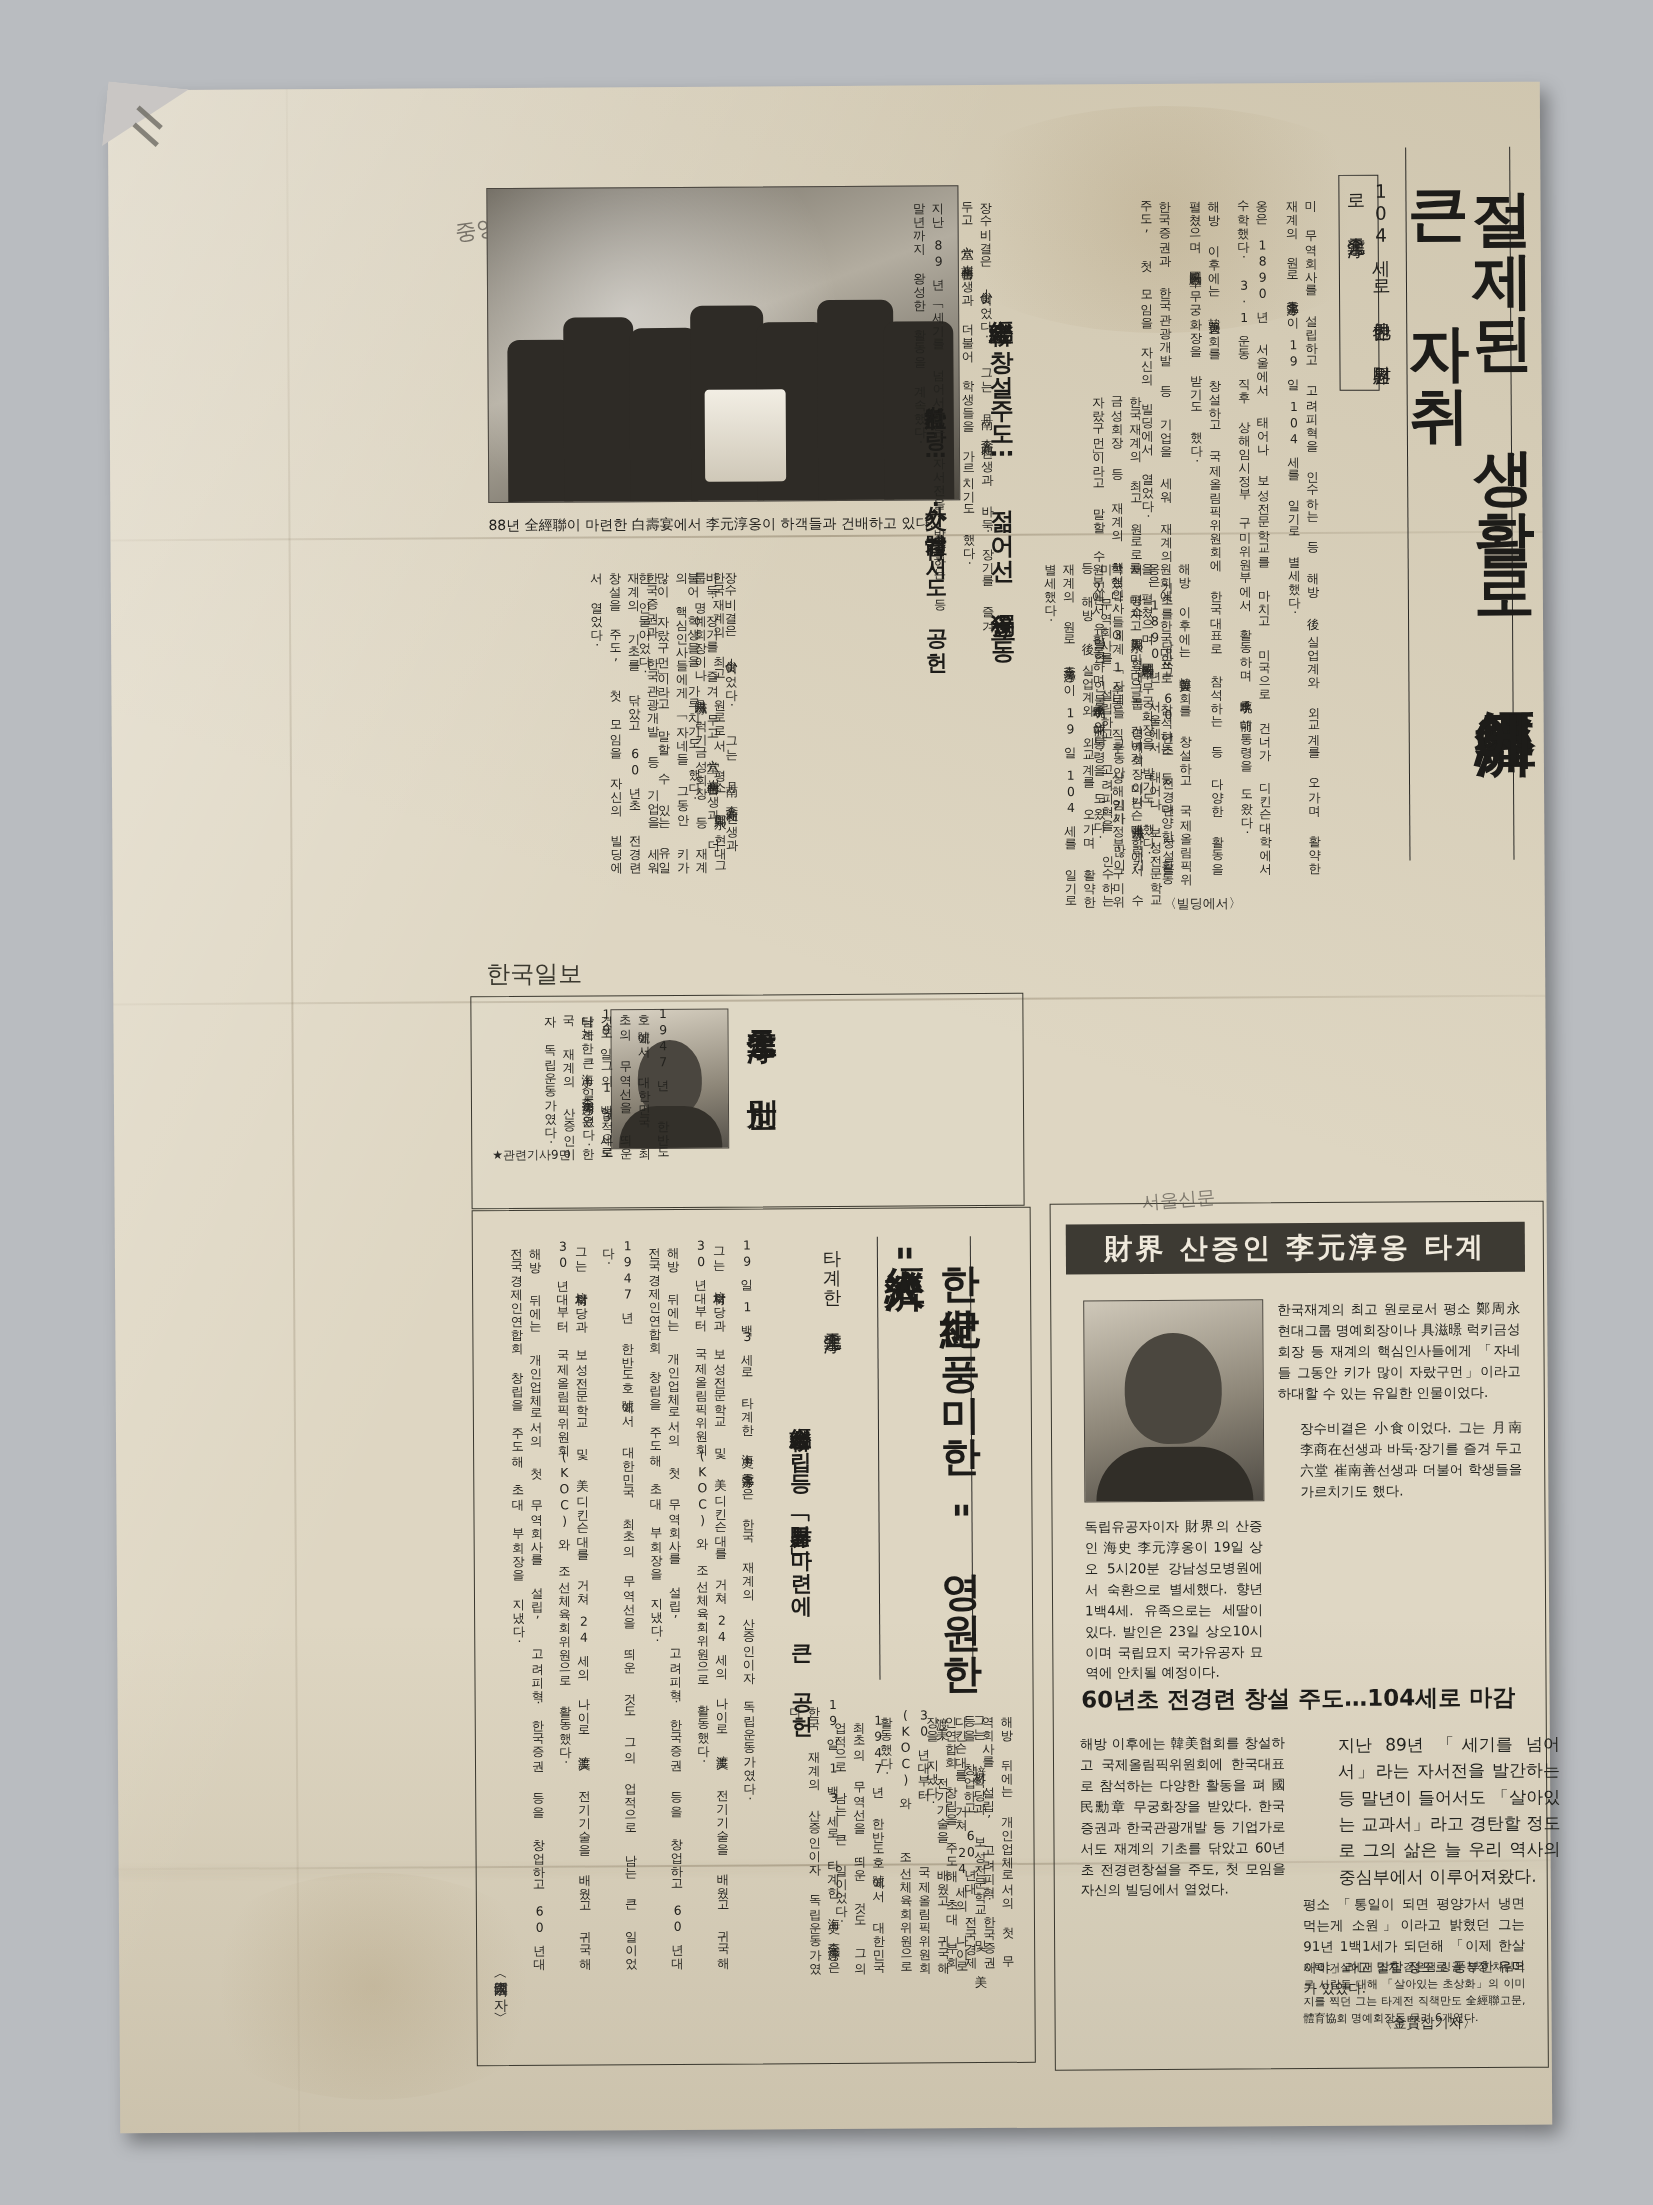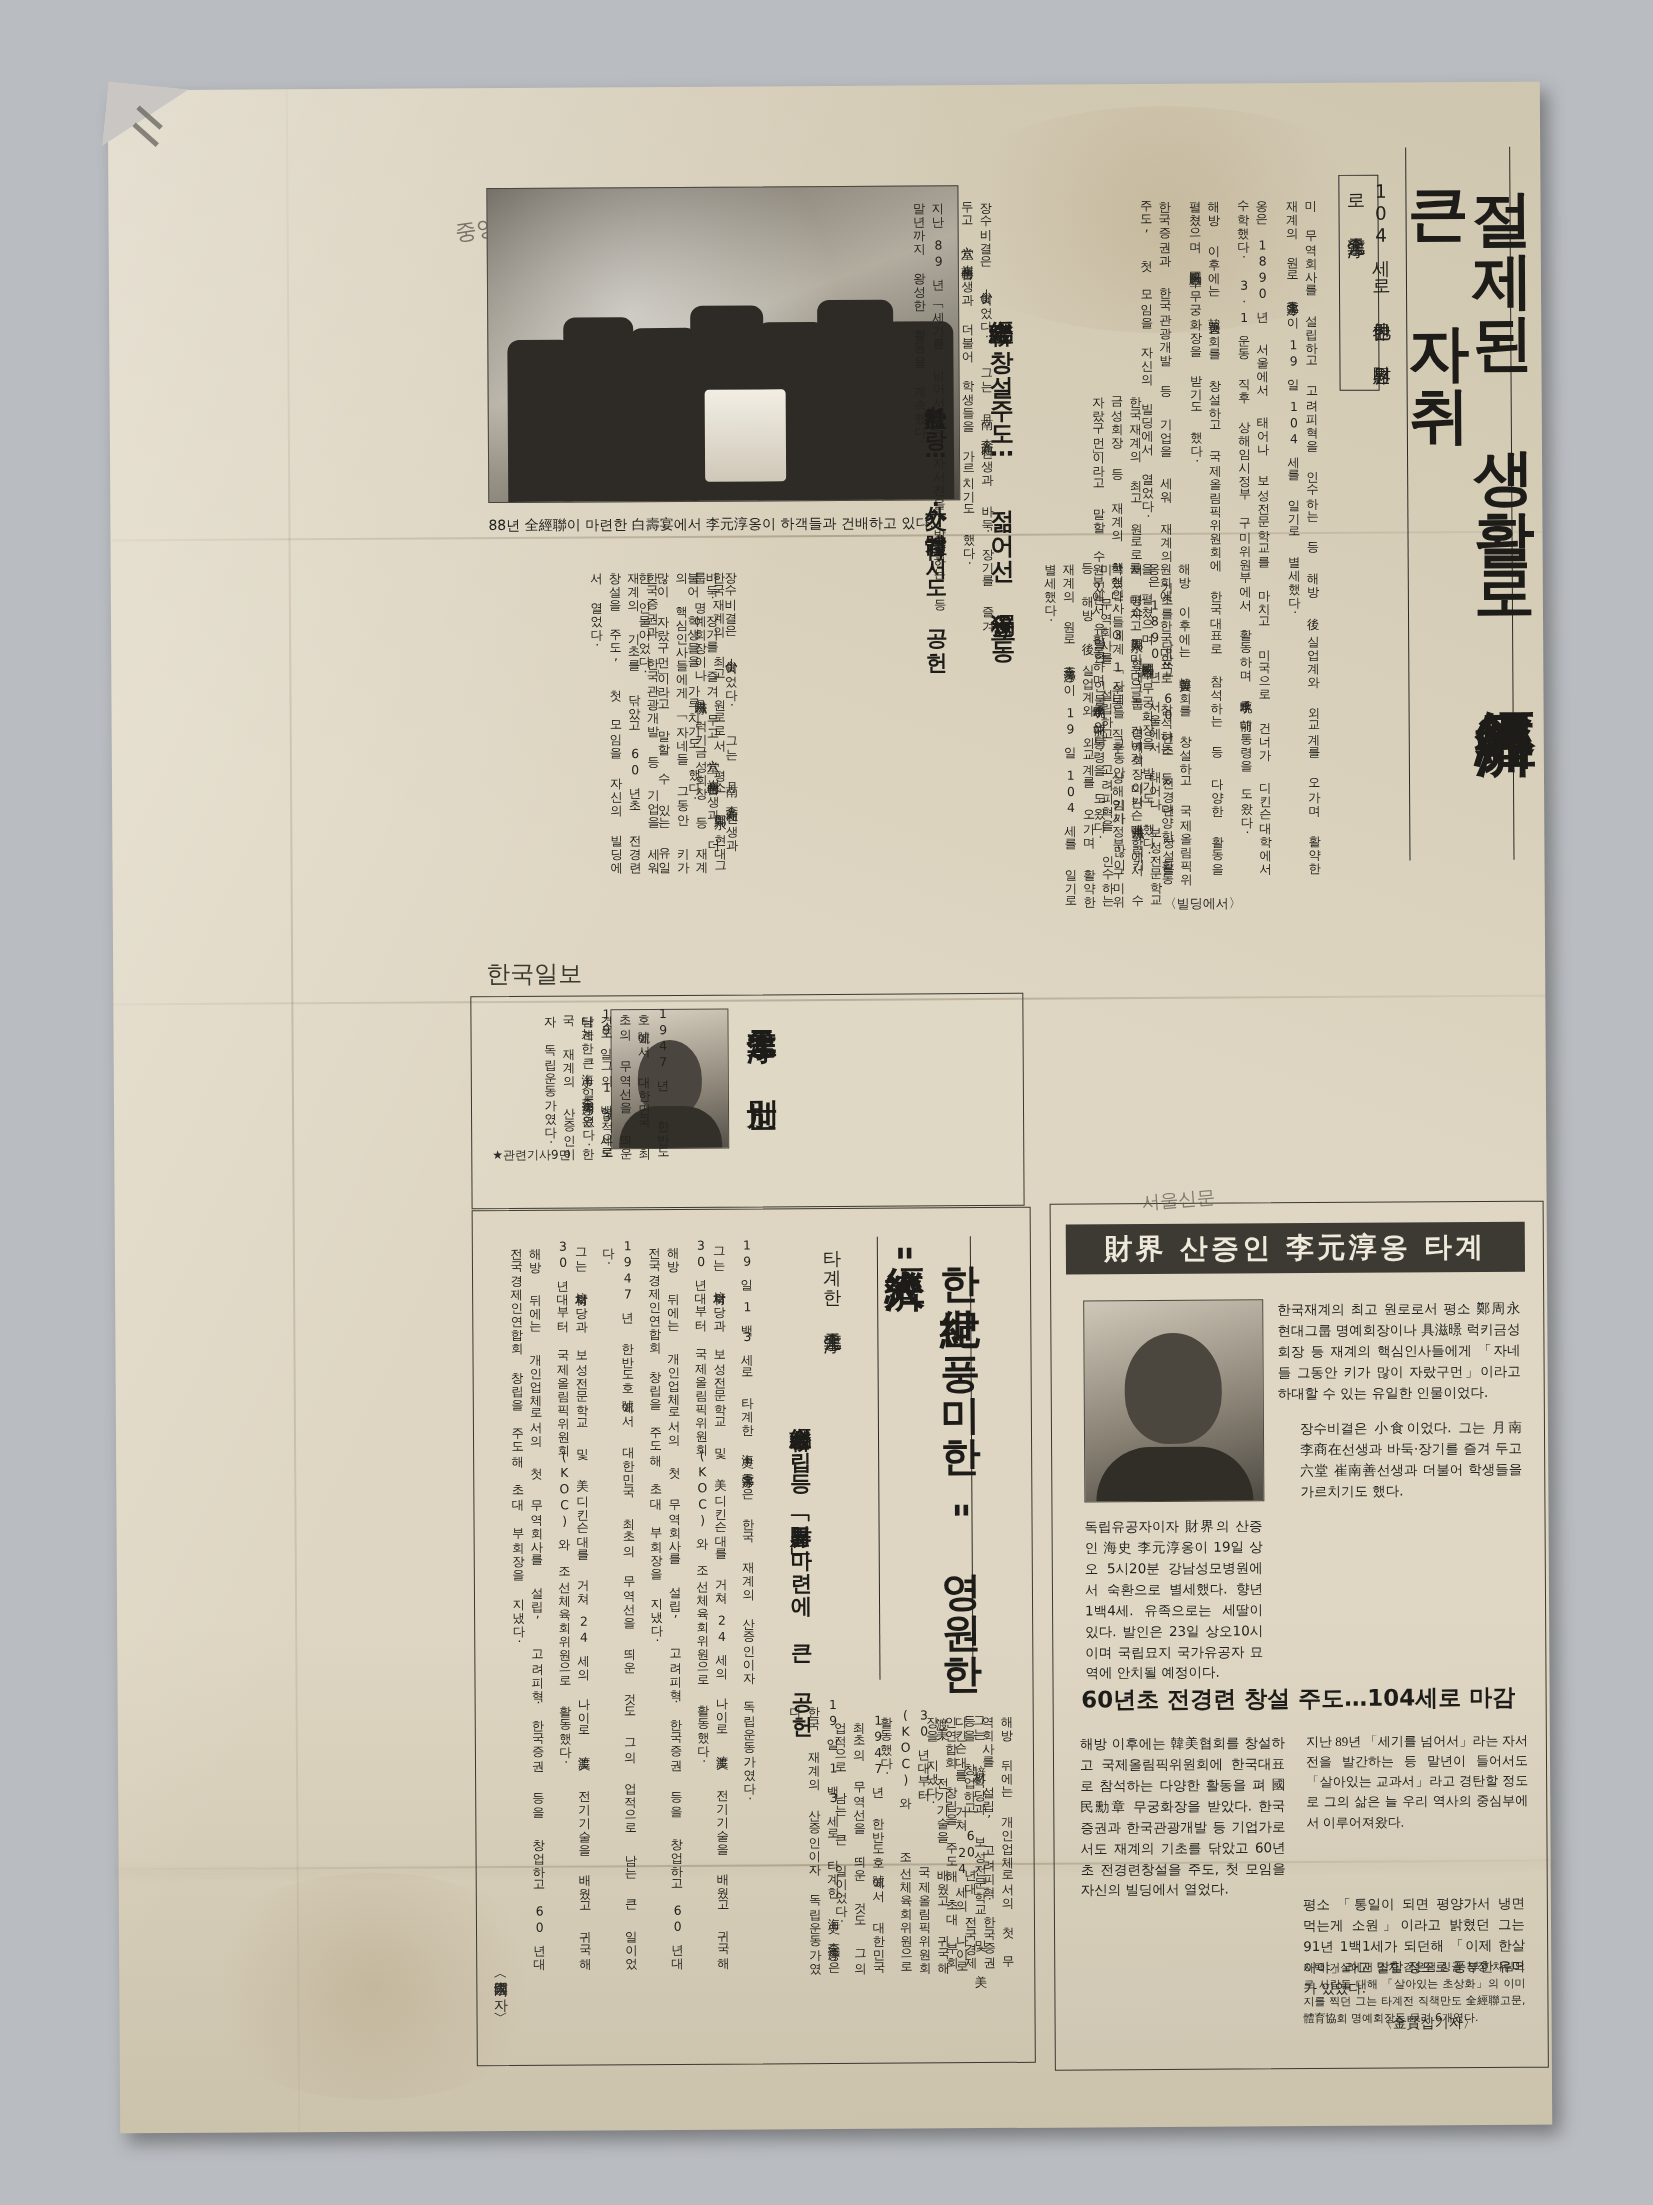--- a/index.html
+++ b/index.html
@@ -214,22 +214,22 @@
   }
   #br-subhead{
     position:absolute;left:959px;top:1600px;width:443px;
     font-size:23px;font-weight:bold;color:#1d1c19;text-align:center;
   }
   #br-col1{
     position:absolute;left:962px;top:1649px;width:205px;
     font-size:13.5px;line-height:1.55;color:#22231f;text-align:justify;
   }
   #br-col2{
-    position:absolute;left:1188px;top:1649px;width:222px;
-    font-size:13px;line-height:1.55;color:#22231f;text-align:justify;font-family:Liberation Serif, serif;
+    position:absolute;left:1220px;top:1649px;width:222px;
+    font-size:17px;line-height:1.55;color:#22231f;text-align:justify;
   }
   #br-byline{
     position:absolute;left:1259px;top:1932px;font-size:14px;color:#22231f;
   }
   #stamp-br{
     position:absolute;left:1027px;top:1103px;font-size:18.4px;color:#5a564e;opacity:.7;
     transform:rotate(-4deg);
   }
 </style>
 </head>

